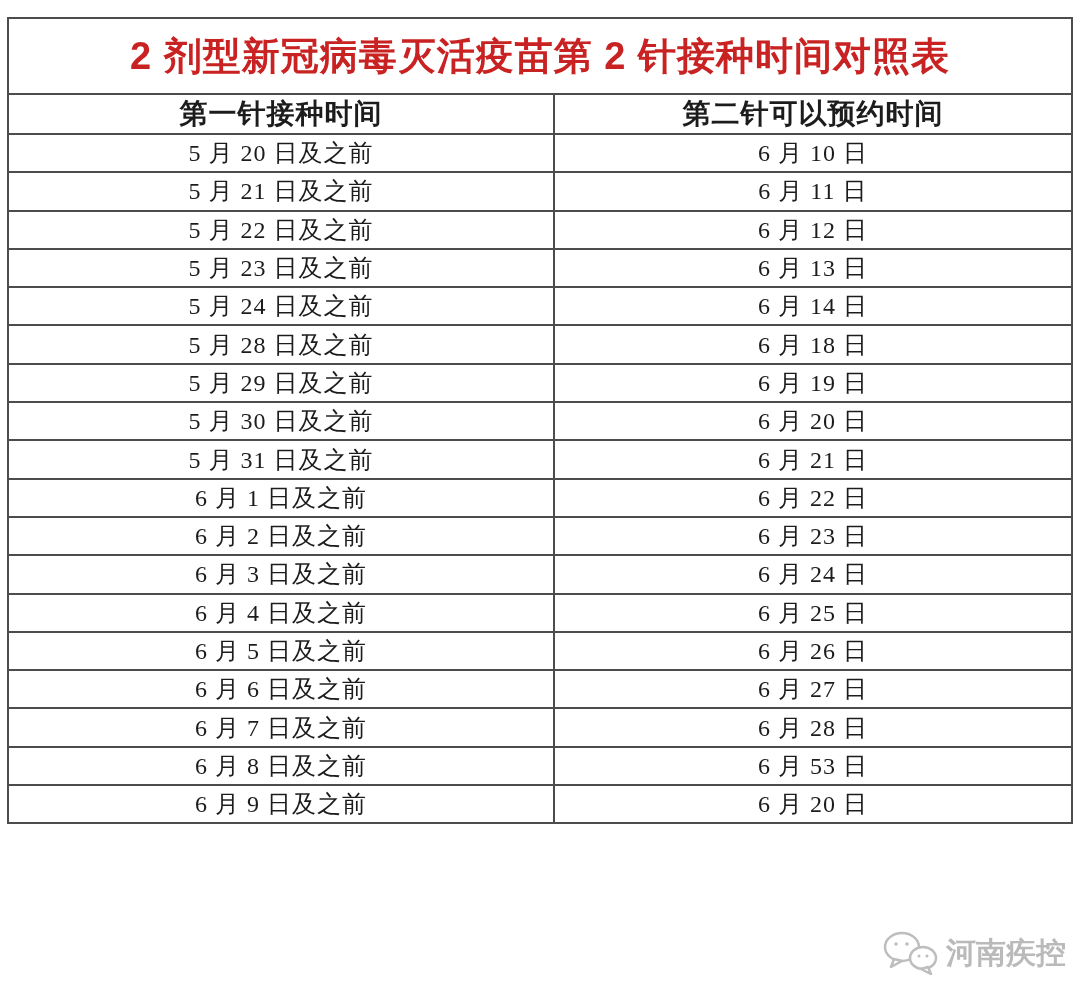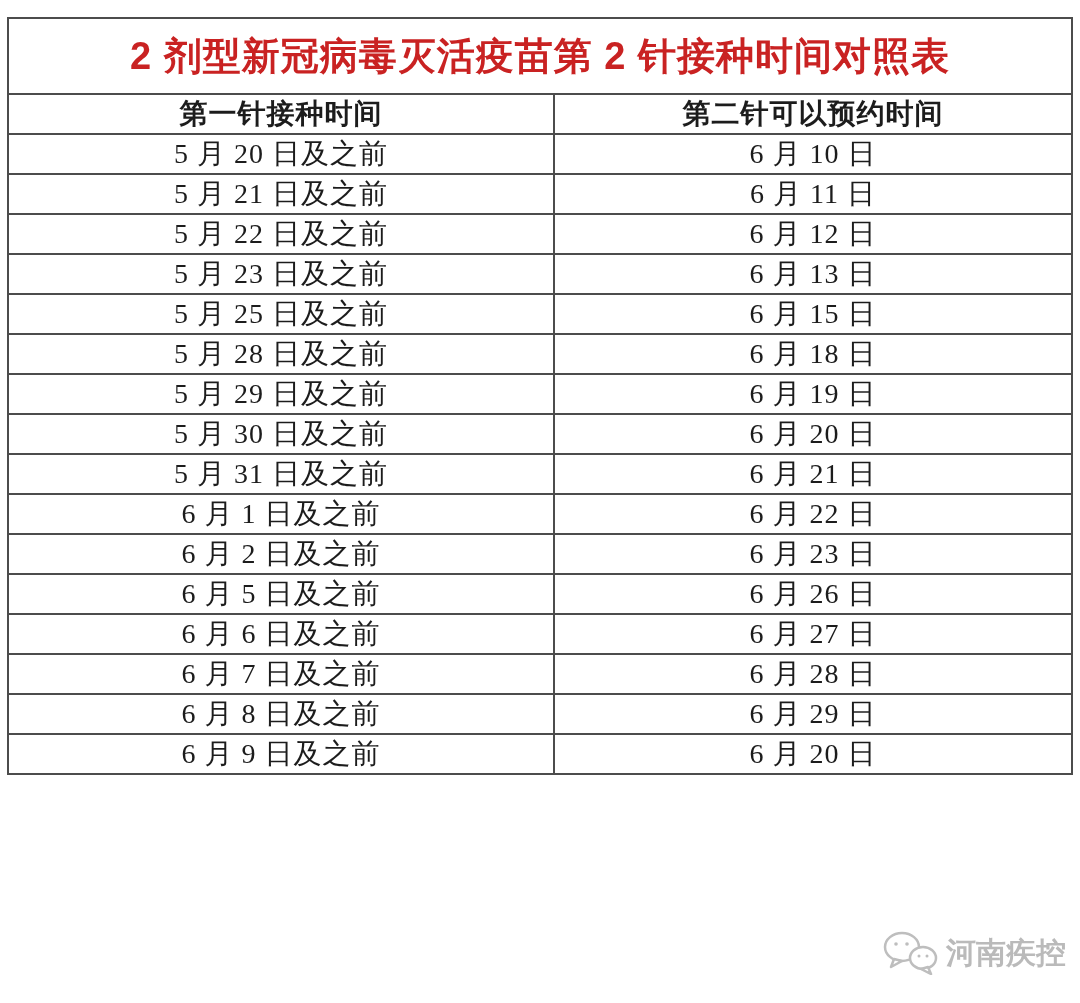--- a/index.html
+++ b/index.html
@@ -43,21 +43,21 @@
   .col-second { width: 48.7%; }
   .header-cell {
     height: 37px;
     font-size: 28px;
     font-weight: bold;
     letter-spacing: 1px;
     border-radius: 11px;
   }
   .data-cell {
     height: 36.3px;
-    font-size: 28px;
+    font-size: 24px;
     letter-spacing: 1px;
   }
   .watermark {
     position: absolute;
     right: 14px;
     top: 931px;
     display: flex;
     align-items: center;
     gap: 6px;
     color: #b3b3b3;
@@ -99,22 +99,22 @@
   </tr>
         <tr>
     <td class="data-cell">5 月 22 日及之前</td>
     <td class="data-cell">6 月 12 日</td>
   </tr>
         <tr>
     <td class="data-cell">5 月 23 日及之前</td>
     <td class="data-cell">6 月 13 日</td>
   </tr>
         <tr>
-    <td class="data-cell">5 月 25 日及之前</td>
-    <td class="data-cell">6 月 15 日</td>
+    <td class="data-cell">5 月 24 日及之前</td>
+    <td class="data-cell">6 月 14 日</td>
   </tr>
         <tr>
     <td class="data-cell">5 月 28 日及之前</td>
     <td class="data-cell">6 月 18 日</td>
   </tr>
         <tr>
     <td class="data-cell">5 月 29 日及之前</td>
     <td class="data-cell">6 月 19 日</td>
   </tr>
         <tr>
@@ -127,34 +127,42 @@
   </tr>
         <tr>
     <td class="data-cell">6 月 1 日及之前</td>
     <td class="data-cell">6 月 22 日</td>
   </tr>
         <tr>
     <td class="data-cell">6 月 2 日及之前</td>
     <td class="data-cell">6 月 23 日</td>
   </tr>
         <tr>
+    <td class="data-cell">6 月 3 日及之前</td>
+    <td class="data-cell">6 月 24 日</td>
+  </tr>
+        <tr>
+    <td class="data-cell">6 月 4 日及之前</td>
+    <td class="data-cell">6 月 25 日</td>
+  </tr>
+        <tr>
     <td class="data-cell">6 月 5 日及之前</td>
     <td class="data-cell">6 月 26 日</td>
   </tr>
         <tr>
     <td class="data-cell">6 月 6 日及之前</td>
     <td class="data-cell">6 月 27 日</td>
   </tr>
         <tr>
     <td class="data-cell">6 月 7 日及之前</td>
     <td class="data-cell">6 月 28 日</td>
   </tr>
         <tr>
     <td class="data-cell">6 月 8 日及之前</td>
-    <td class="data-cell">6 月 29 日</td>
+    <td class="data-cell">6 月 53 日</td>
   </tr>
         <tr>
     <td class="data-cell">6 月 9 日及之前</td>
     <td class="data-cell">6 月 20 日</td>
   </tr>
       </tbody>
   </table>
 </div>
 
 <div class="watermark">

